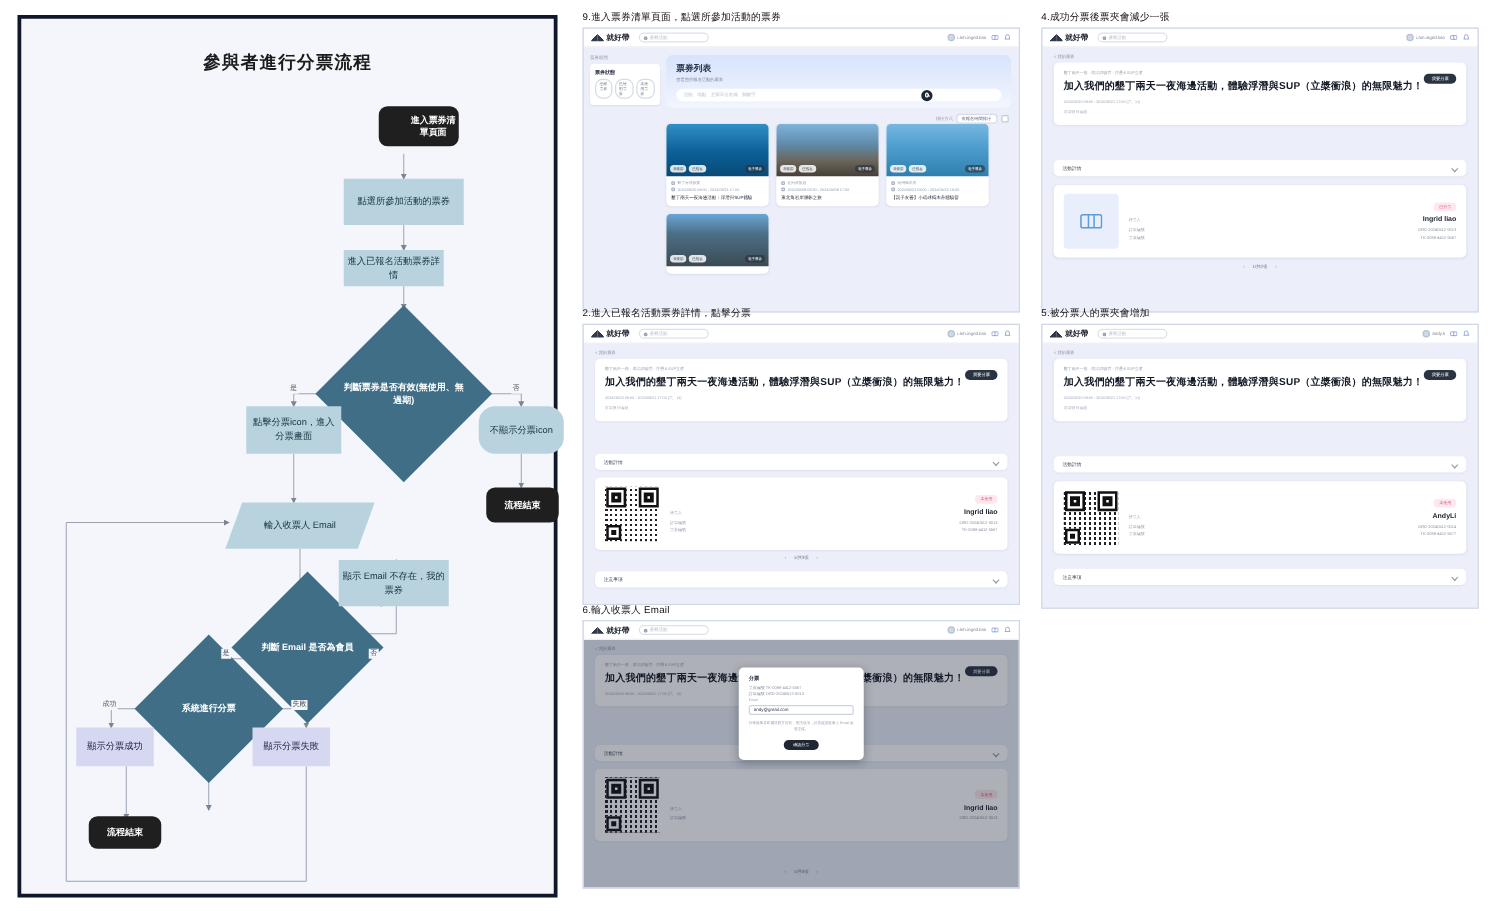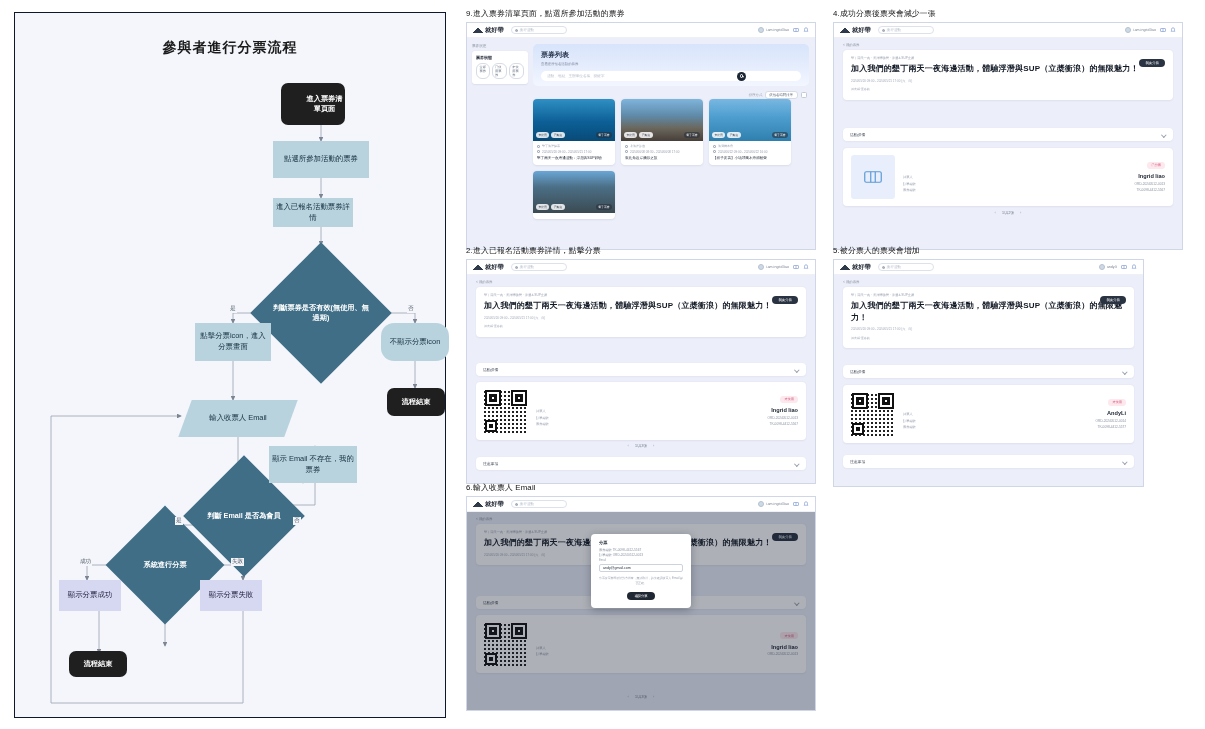--- a/index.html
+++ b/index.html
@@ -10,21 +10,21 @@
     font-family:"Liberation Sans", sans-serif;
     overflow:hidden;
     position:relative;
   }
 
   
   #flow-panel {
     position:absolute; left:14px; top:12px;
     width:432px; height:706px;
     background:#f4f6fb;
-    border:1px solid #0f172a;
+    border:3px solid #0f172a;
   }
   #flow-title {
     position:absolute; top:26px; left:0; width:100%;
     text-align:center;
     font-size:14px; font-weight:bold; color:#1b1b1b;
     letter-spacing:1px;
   }
   .node {
     position:absolute;
     display:flex; align-items:center; justify-content:center;
@@ -300,21 +300,21 @@
       <path d="M192,552 L228,552 L228,567"></path>
       <path d="M84,598 L84,640"></path>
       <path d="M36,403 L166,403"></path>
     </g>
     <g stroke="#9aa3b0" stroke-width="0.8" fill="none">
       <path d="M36,403 L36,690 L228,690"></path>
       <path d="M228,690 L228,598"></path>
     </g>
   </svg>
 
-  <div class="node n-term" style="left:266px; top:70px; width:64px; height:42px;padding-left:25px;">
+  <div class="node n-term" style="left:286px; top:70px; width:64px; height:32px;padding-left:25px;">
     <span>進入票券清單頁面</span>
   </div>
 
   <div class="node n-proc" style="left:258px; top:128px; width:96px; height:37px;">
     <span>點選所參加活動的票券</span>
   </div>
 
   <div class="node n-proc" style="left:258px; top:185px; width:80px; height:29px;">
     <span>進入已報名活動票券詳情</span>
   </div>
@@ -741,21 +741,21 @@
       </div>
       <div class="pager" style="top:172px;">
         <span class="pg-a">‹</span>
         <span class="pg-t">1/共2張</span>
         <span class="pg-a">›</span>
       </div>
     </div>
   </div>
 </div>
 
-<div class="shot-block" style="left:833px; top:245px; width:311px;">
+<div class="shot-block" style="left:833px; top:245px; width:350px;">
   <div class="caption">5.被分票人的票夾會增加</div>
   <div class="browser" style="height:228px;">
     <div class="bar">
       <div class="logo">
         <span class="logo-mark"></span>
         <span class="logo-text">就好帶</span>
       </div>
       <div class="searchbox">
         <span class="mag"></span>
         <span class="ph">搜尋活動</span>

